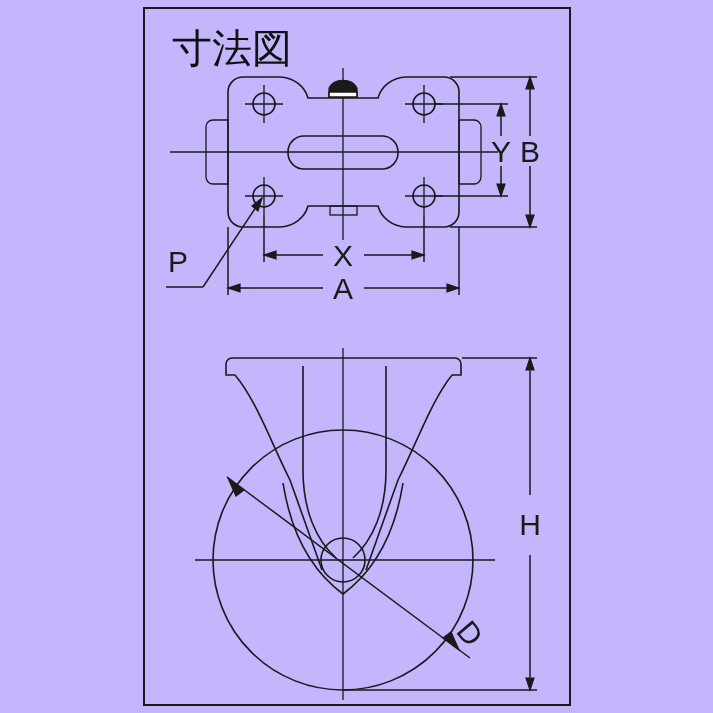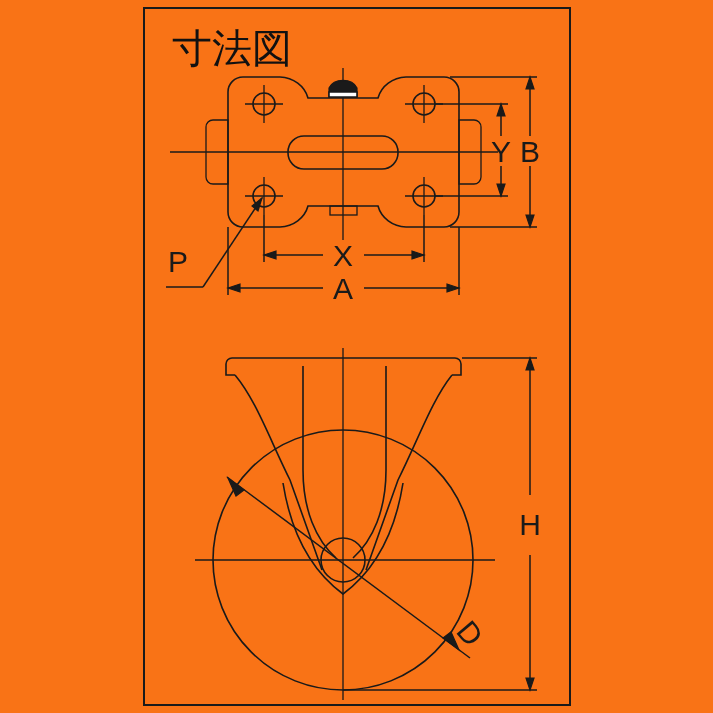--- a/index.html
+++ b/index.html
@@ -8,21 +8,21 @@
     background: #ffffff;
     width: 713px;
     height: 713px;
     overflow: hidden;
     font-family: "Liberation Sans", sans-serif;
   }
   #root {
     position: relative;
     width: 713px;
     height: 713px;
-    background: #f97316;
+    background: #c4b5fd;
   }
   #drawing-svg {
     position: absolute;
     left: 0;
     top: 0;
     width: 713px;
     height: 713px;
     display: block;
   }
   .ln { stroke: #1a1a1a; fill: none; stroke-width: 1.6; }

